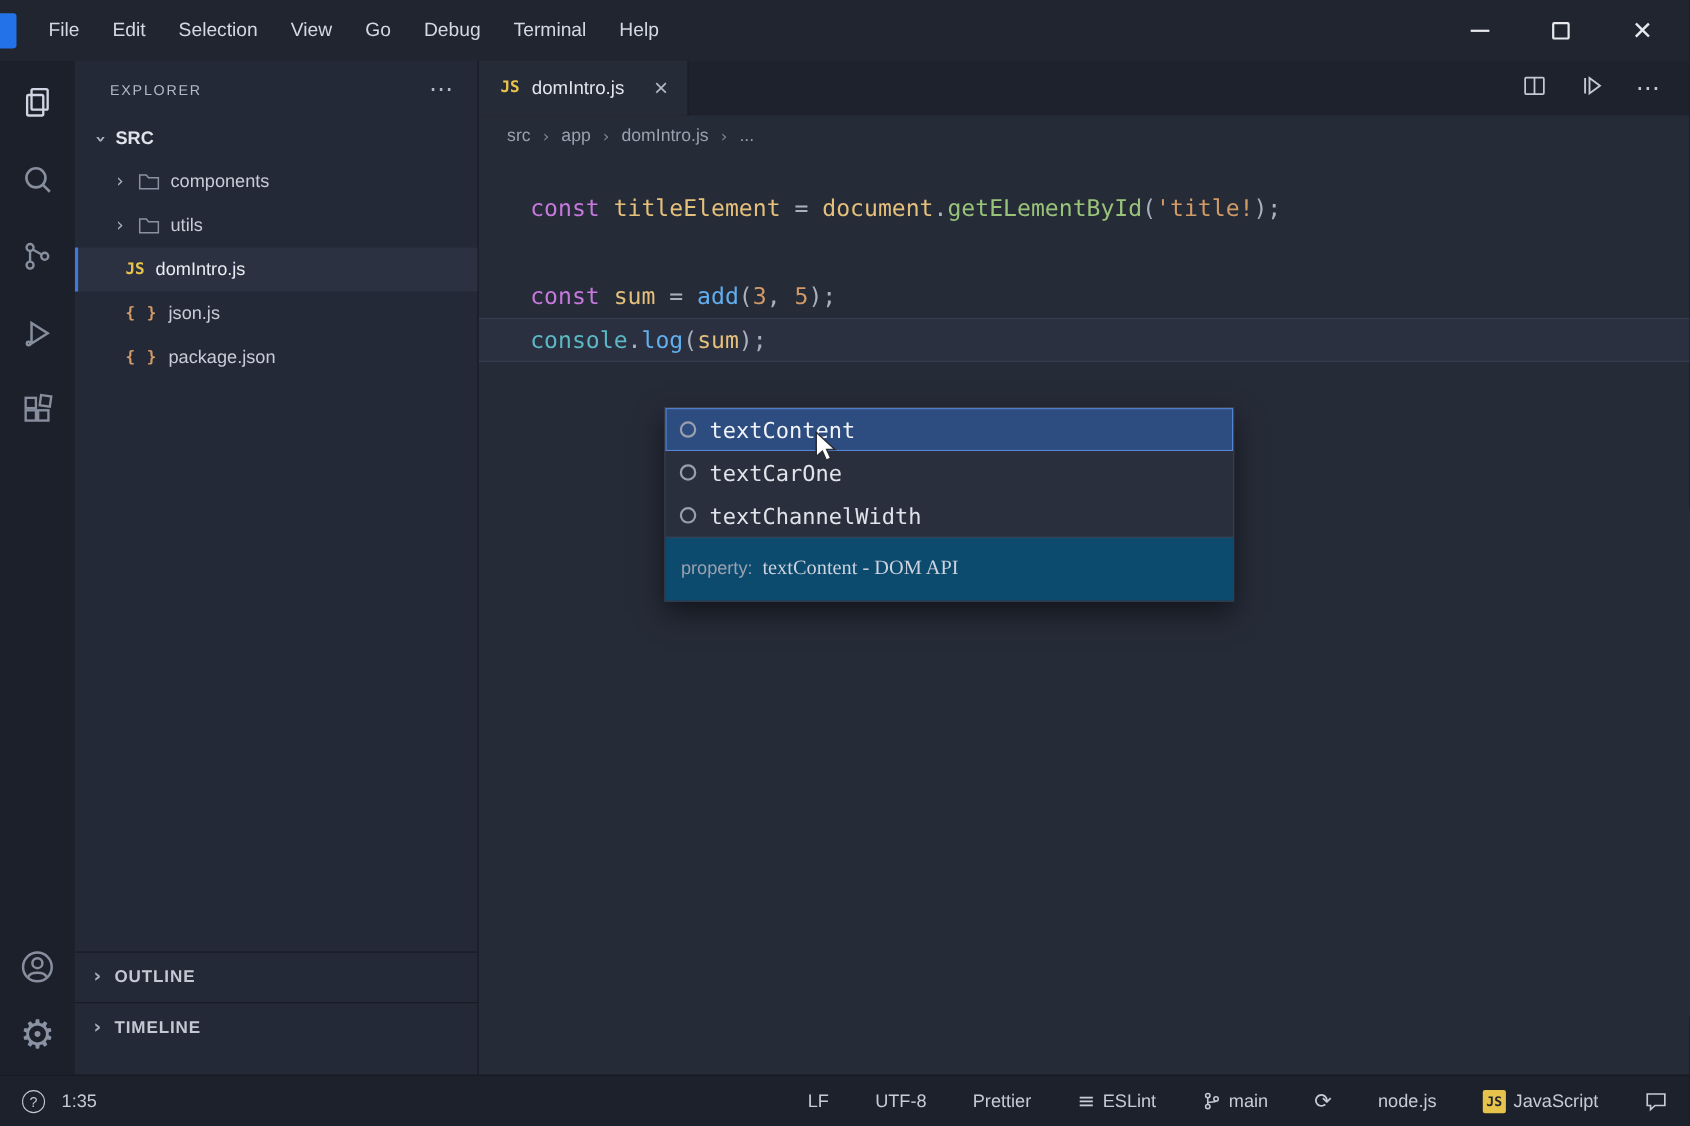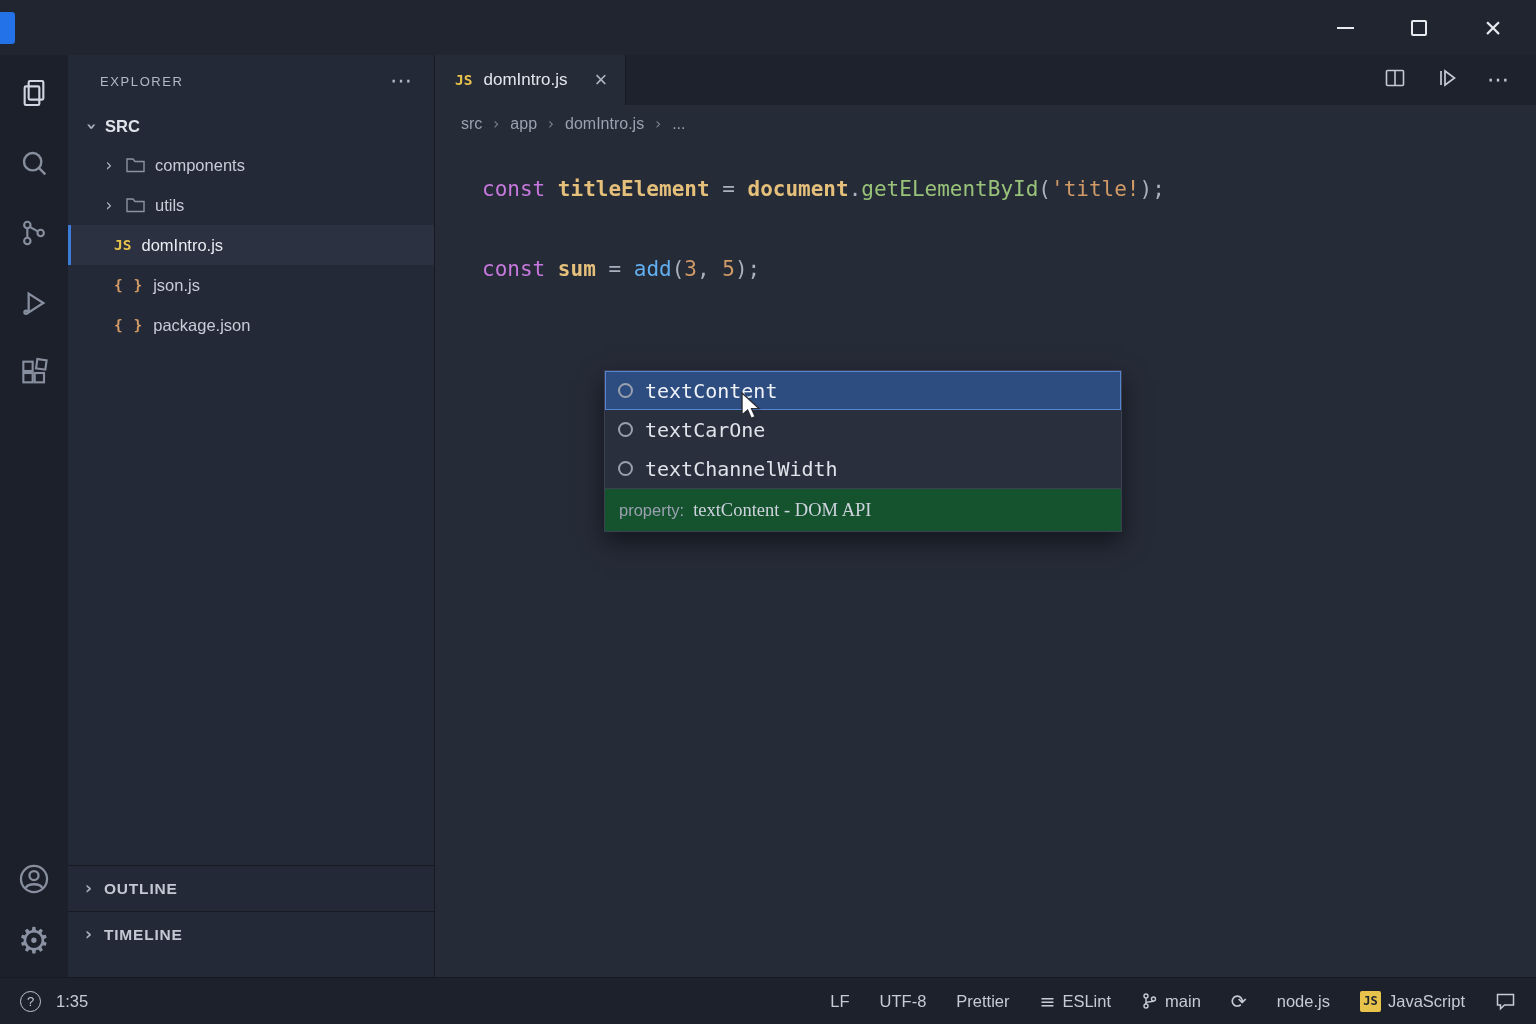--- a/index.html
+++ b/index.html
@@ -60,64 +60,74 @@
   .dots { font-size:22px; color:#c3c9d6; letter-spacing:1px; }
   .breadcrumb { height:37px; display:flex; align-items:center; gap:11px; padding-left:26px;
     font-size:16px; color:#9aa1af; }
   .crumb-sep { font-size:15px; color:#7d8494; font-family:"DejaVu Sans",sans-serif; }
 
   .code { padding:27px 0 0 47px; font-family:"DejaVu Sans Mono", monospace; font-size:21px; }
   .code-line { height:40px; line-height:40px; white-space:pre; }
   .code-line.current { background:#2b3040; box-shadow: inset 0 1px 0 #373d4e, inset 0 -1px 0 #373d4e;
     margin-left:-47px; padding-left:47px; }
   .tok-kw   { color:#c678dd; }
-  .tok-var  { color:#e5c07b;font-weight:bold; }
+  .tok-var  { color:#e5c07b; }
   .tok-pun  { color:#a9b1bf; }
   .tok-fn   { color:#98c379; }
   .tok-prop { color:#5bb8c4; }
   .tok-str  { color:#d19a66; }
   .tok-num  { color:#d19a66; }
   .tok-blue { color:#61afef; }
 
   
   .suggest { position:absolute; left:604px; top:370px; width:518px; background:#2a2f3d;
     border:1px solid #3b4150; box-shadow:0 10px 24px rgba(0,0,0,.5); z-index:5; }
   .suggest-item { display:flex; align-items:center; gap:12px; height:39px; padding:0 12px;
     font-family:"DejaVu Sans Mono",monospace; font-size:20px; color:#dfe3ea; border:1px solid transparent; }
   .suggest-item.selected { background:#2d4c7f; border-color:#5584d2; color:#f0f3f8; }
   .sg-circle { width:15px; height:15px; border:2px solid #98a0ae; border-radius:50%; flex:none; }
-  .suggest-status { height:43px; border-top:1px solid #3b4150; background:#14532d;
+  .suggest-status { height:58px; border-top:1px solid #3b4150; background:#0c4a6e;
     display:flex; align-items:center; gap:9px; padding:0 14px; }
   .sg-prefix { font-size:16.5px; color:#9aa1b0; }
   .sg-detail { font-family:Liberation Serif, serif; font-size:18.5px; color:#ced3de; }
 
   .cursor { position:absolute; left:740px; top:392px; z-index:9; pointer-events:none; }
 
   
   .statusbar { position:absolute; inset:auto 0 0 0; height:47px; background:#1d212c;
     border-top:1px solid #161922; display:flex; align-items:center; padding:0 20px;
     font-size:16.5px; color:#c6cbd6; z-index:3; }
   .sb-left { display:flex; align-items:center; gap:15px; }
   .q-circle { width:21px; height:21px; border:1.5px solid #c0c5d1; border-radius:50%;
     display:flex; align-items:center; justify-content:center; font-size:13px; color:#c0c5d1; }
-  .sb-right { margin-left:auto; display:flex; align-items:center; gap:30px;text-align:right; }
+  .sb-right { margin-left:auto; display:flex; align-items:center; gap:42px;text-align:right; }
   .sb-item { display:flex; align-items:center; gap:7px; }
   .sb-glyph { font-size:19px; line-height:1; color:#c6cbd6; font-family:"DejaVu Sans",sans-serif; }
   .sb-svg { display:flex; align-items:center; }
   .js-badge { width:21px; height:21px; background:#e8c34c; color:#20242e;
     font-family:"DejaVu Sans Mono",monospace; font-weight:bold; font-size:12px;
     display:flex; align-items:center; justify-content:center; border-radius:2px; }
 </style>
 </head>
 <body>
 
 <div class="window">
 
   <div class="menubar">
     <div class="logo"></div>
+    <div style="display:flex;align-items:center;">
+        <div class="menu-item">File</div>
+        <div class="menu-item">Edit</div>
+        <div class="menu-item">Selection</div>
+        <div class="menu-item">View</div>
+        <div class="menu-item">Go</div>
+        <div class="menu-item">Debug</div>
+        <div class="menu-item">Terminal</div>
+        <div class="menu-item">Help</div>
+      </div>
     <div class="win-controls">
       <div class="win-btn">
           <span class="win-min-bar"></span>
         </div>
       <div class="win-btn">
           <span class="win-max-box"></span>
         </div>
       <div class="win-btn">
           <span class="win-close-x">×</span>
         </div>
@@ -253,20 +263,21 @@
         <span class="crumb">app</span>
         <span class="crumb-sep">›</span>
         <span class="crumb">domIntro.js</span>
         <span class="crumb-sep">›</span>
         <span class="crumb">...</span>
       </div>
     <div class="code">
         <div class="code-line"><span class="tok-kw">const </span><span class="tok-var">titleElement</span><span class="tok-pun"> = </span><span class="tok-var">document</span><span class="tok-pun">.</span><span class="tok-fn">getELementById</span><span class="tok-pun">(</span><span class="tok-str">'title!</span><span class="tok-pun">);</span></div>
         <div class="code-line">&nbsp;</div>
         <div class="code-line"><span class="tok-kw">const </span><span class="tok-var">sum</span><span class="tok-pun"> = </span><span class="tok-blue">add</span><span class="tok-pun">(</span><span class="tok-num">3</span><span class="tok-pun">, </span><span class="tok-num">5</span><span class="tok-pun">);</span></div>
+        <div class="code-line current"><span class="tok-prop">console</span><span class="tok-pun">.</span><span class="tok-blue">log</span><span class="tok-pun">(</span><span class="tok-var">sum</span><span class="tok-pun">);</span></div>
       </div>
   </div>
 
   <div class="suggest">
     <div>
         <div class="suggest-item selected">
           <span class="sg-circle"></span>
           <span class="sg-label">textContent</span>
         </div>
         <div class="suggest-item">

